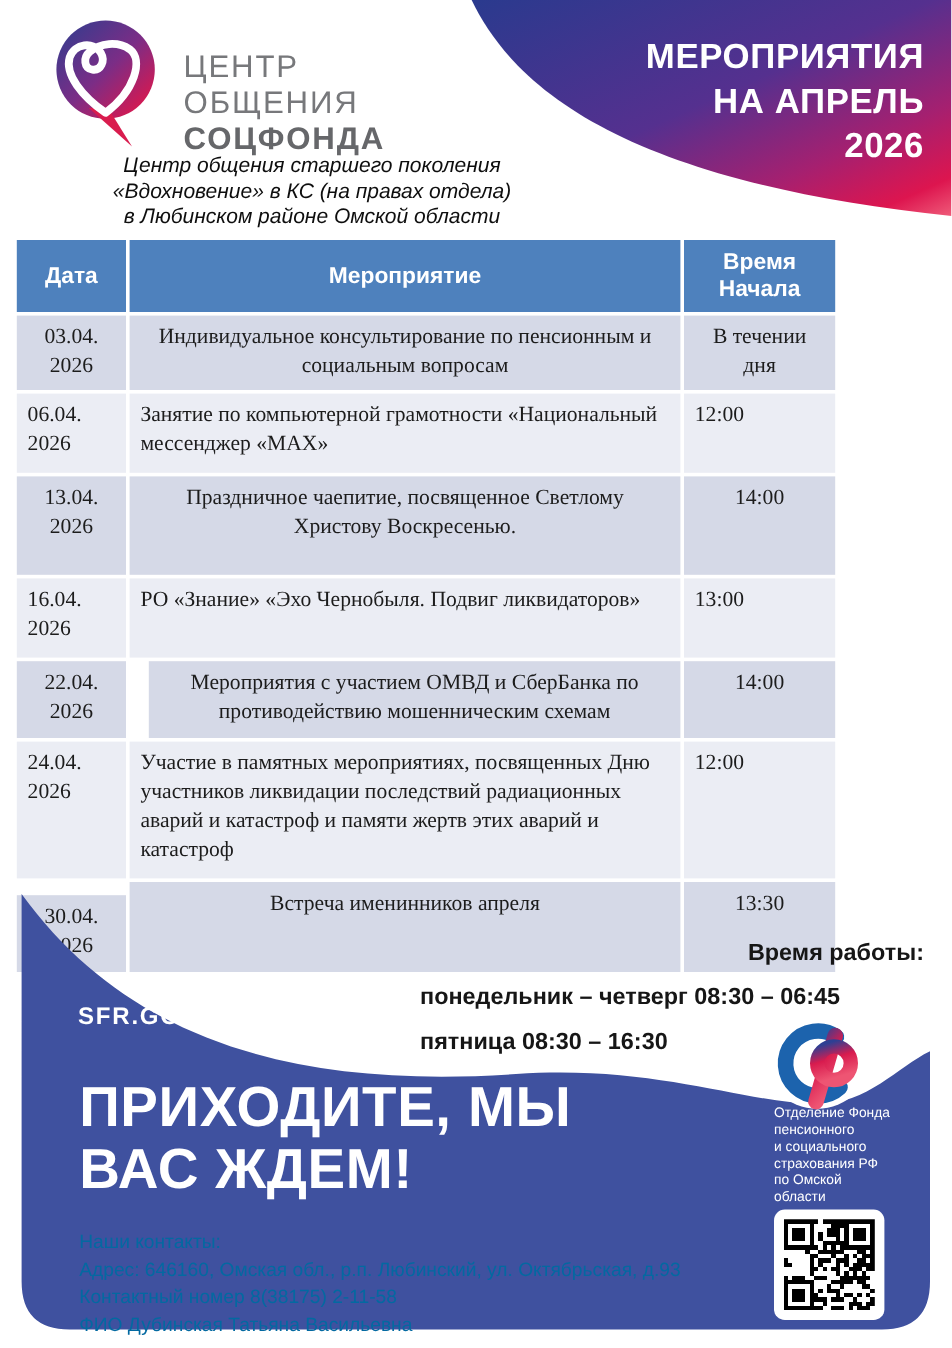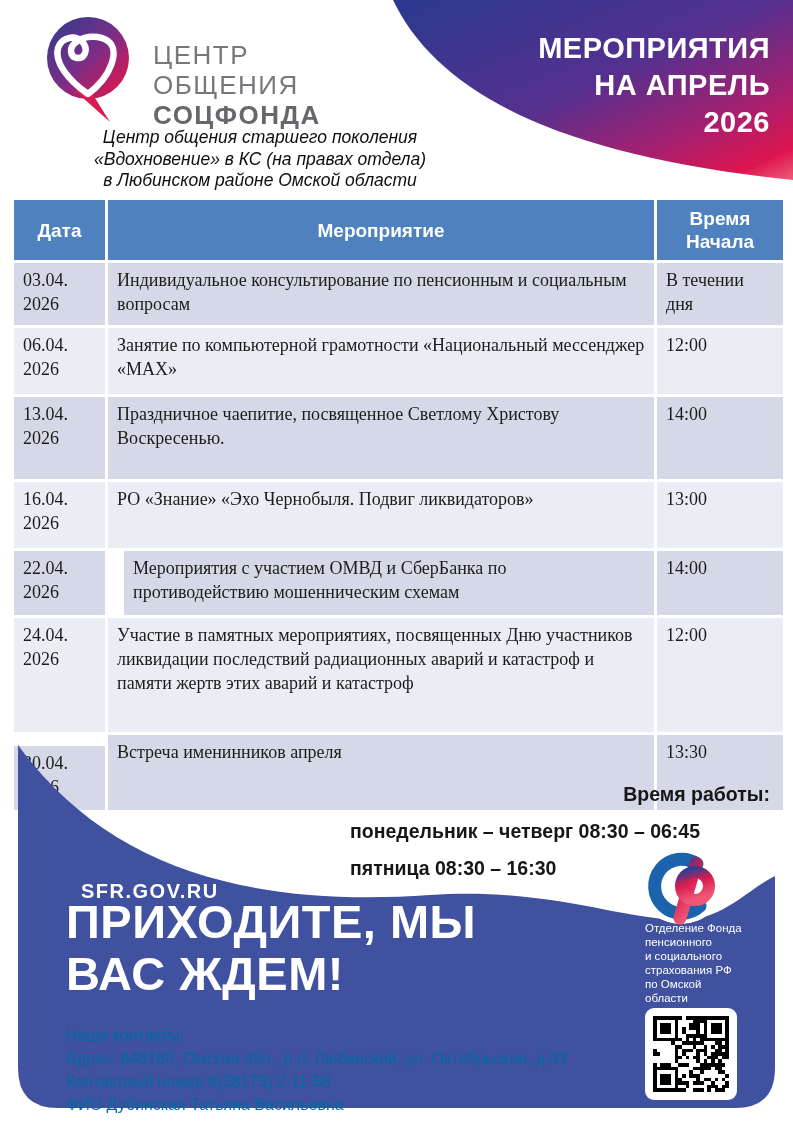--- a/index.html
+++ b/index.html
@@ -15,38 +15,38 @@
   
   #brand-logo{position:absolute;left:40px;top:10px;width:100px;height:118px;}
   .brand-name{position:absolute;left:153px;top:40px;font-size:26px;line-height:30px;
               letter-spacing:1.5px;color:#77787b;font-weight:500;}
   .brand-name .b3{font-weight:700;color:#66676a;}
 
   .subtitle{position:absolute;left:40px;top:127px;width:440px;text-align:center;
             font-style:italic;font-size:17.5px;line-height:21.5px;color:#0e0e0e;}
 
   
-  .events-table{position:absolute;left:14px;top:200px;width:769px;
+  .events-table{position:absolute;left:14px;top:200px;width:682px;
     display:grid;grid-template-columns:91px 1fr 126px;gap:3px;}
   .cell{font-family:"Liberation Serif",serif;font-size:18px;line-height:24px;
         color:#1c1c1c;padding:5px 9px 5px 9px;}
   .th{background:#4e81bd;color:#fff;font-weight:700;font-size:19px;line-height:23px;
       display:flex;align-items:center;justify-content:center;text-align:center;
       min-height:50px;padding:5px 8px;}
-  .cell.odd{background:#d5d9e7;}
+  .cell.odd{background:#d5d9e7;text-align:center;}
   .cell.even{background:#ebedf4;}
   .cell.date,.cell.time{white-space:pre-line;}
 
   
   #wave-svg{position:absolute;left:0;top:737px;width:793px;height:386px;}
   .hours{position:absolute;top:776px;right:23px;width:420px;color:#161616;
          font-weight:700;font-size:19.5px;line-height:37px;}
   .hours .t{text-align:right;}
-  .site-url{position:absolute;left:65px;top:880px;color:#fff;font-weight:700;
-            font-size:20px;letter-spacing:1.5px;margin-left:16px;}
+  .site-url{position:absolute;left:65px;top:836px;color:#fff;font-weight:700;
+            font-size:20px;letter-spacing:1.5px;}
   .cta{position:absolute;left:66px;top:896px;color:#fff;font-weight:800;
        font-size:47px;line-height:52px;letter-spacing:.5px;}
   .contacts{position:absolute;left:66px;top:1024px;color:#0369a1;font-size:16px;
             line-height:23px;}
   #sfr-logo{position:absolute;left:637px;top:845px;width:90px;height:90px;}
   .department{position:absolute;left:645px;top:921px;color:#fff;font-size:11.5px;
               line-height:14px;white-space:pre-line;}
   .qr-box{position:absolute;left:645px;top:1008px;width:92px;height:92px;background:#fff;
           border-radius:9px;}
   #qr-svg{position:absolute;left:8px;top:8px;width:76px;height:76px;}

